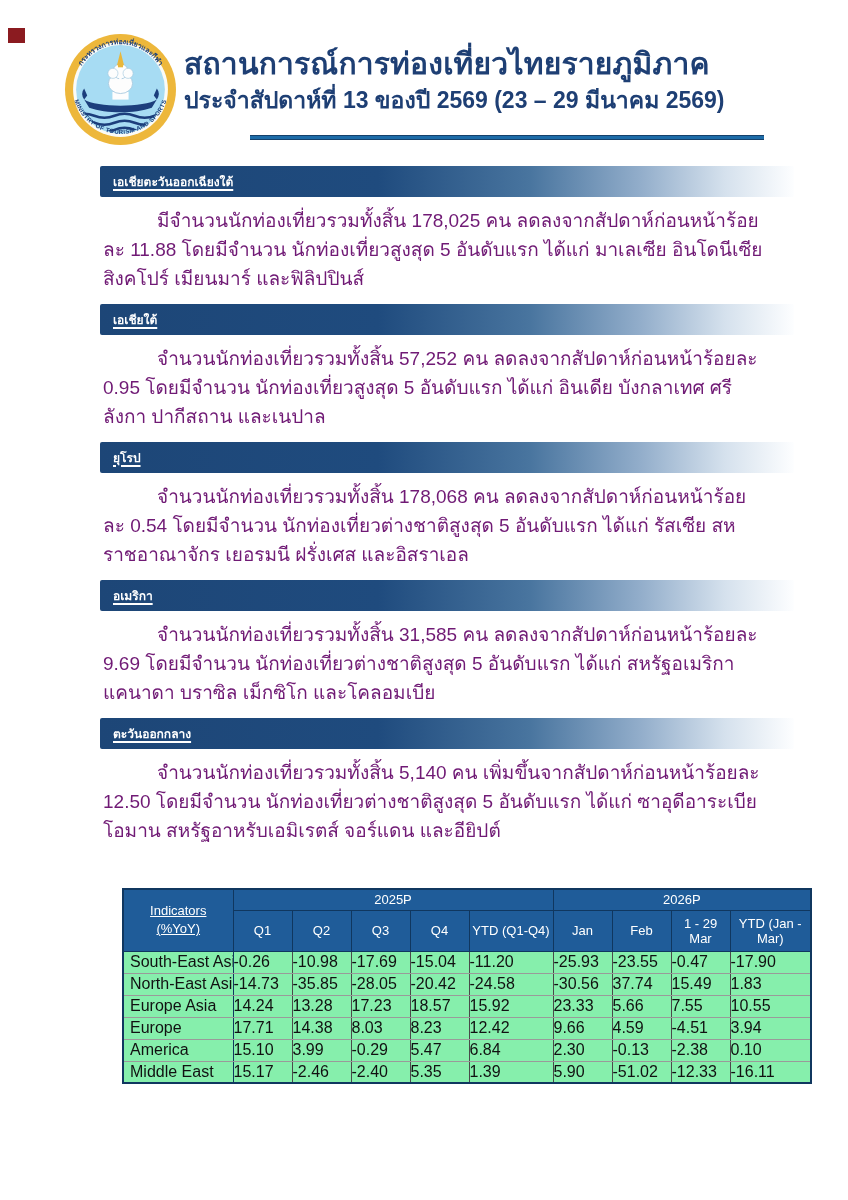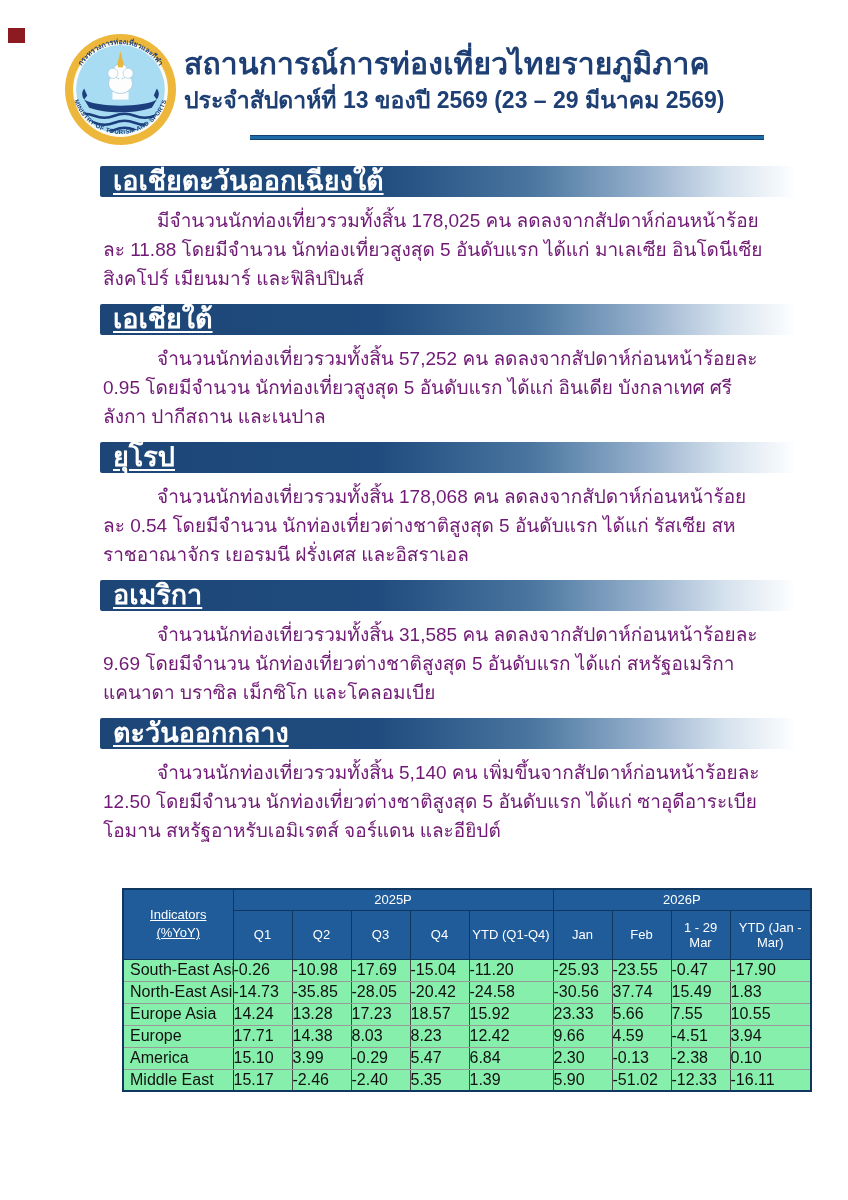--- a/index.html
+++ b/index.html
@@ -39,21 +39,21 @@
   main { padding-top:166px; }
   .section-banner {
     margin-left:100px;
     width:694px; height:31px;
     border-radius:2px;
     background:linear-gradient(to right,
       #1D4677 0%, #1F4B7E 40%, #49759F 62%, #93AECB 78%, #D5E1ED 90%, #FDFEFF 100%);
     display:flex; align-items:center;
   }
   .section-banner span {
-    color:#ffffff; font-weight:bold; font-size:27px;
+    color:#ffffff; font-weight:bold; font-size:12px;
     padding-left:13px;
     text-decoration:underline;
     text-underline-offset:3px;
     text-decoration-thickness:1.5px;
     line-height:1;
   }
   .section-body {
     margin:9px 80px 11px 103px;
     text-indent:54px;
     font-size:19px; line-height:29px; color:#701a75;
@@ -67,21 +67,21 @@
     table-layout:fixed;
     border:2px solid #10375F;
   }
   table.stats thead th {
     background:#1F5C99; color:#ffffff;
     font-weight:normal; font-size:13px;
     border:1px solid #10375F;
     text-align:center; vertical-align:middle;
   }
   tr.group-row th { height:21px; }
-  tr.cols-row th { height:49px; }
+  tr.cols-row th { height:41px; }
   th.indicator-th { line-height:18px;text-decoration:underline; }
   table.stats tbody td {
     background:#86efac;
     height:22px;
     font-size:16px; color:#111111;
     border-left:1px solid #4a4a4a;
     border-right:1px solid #4a4a4a;
     border-bottom:1px solid #9a9a9a;
     white-space:nowrap; overflow:hidden;margin-left:28px;
   }

